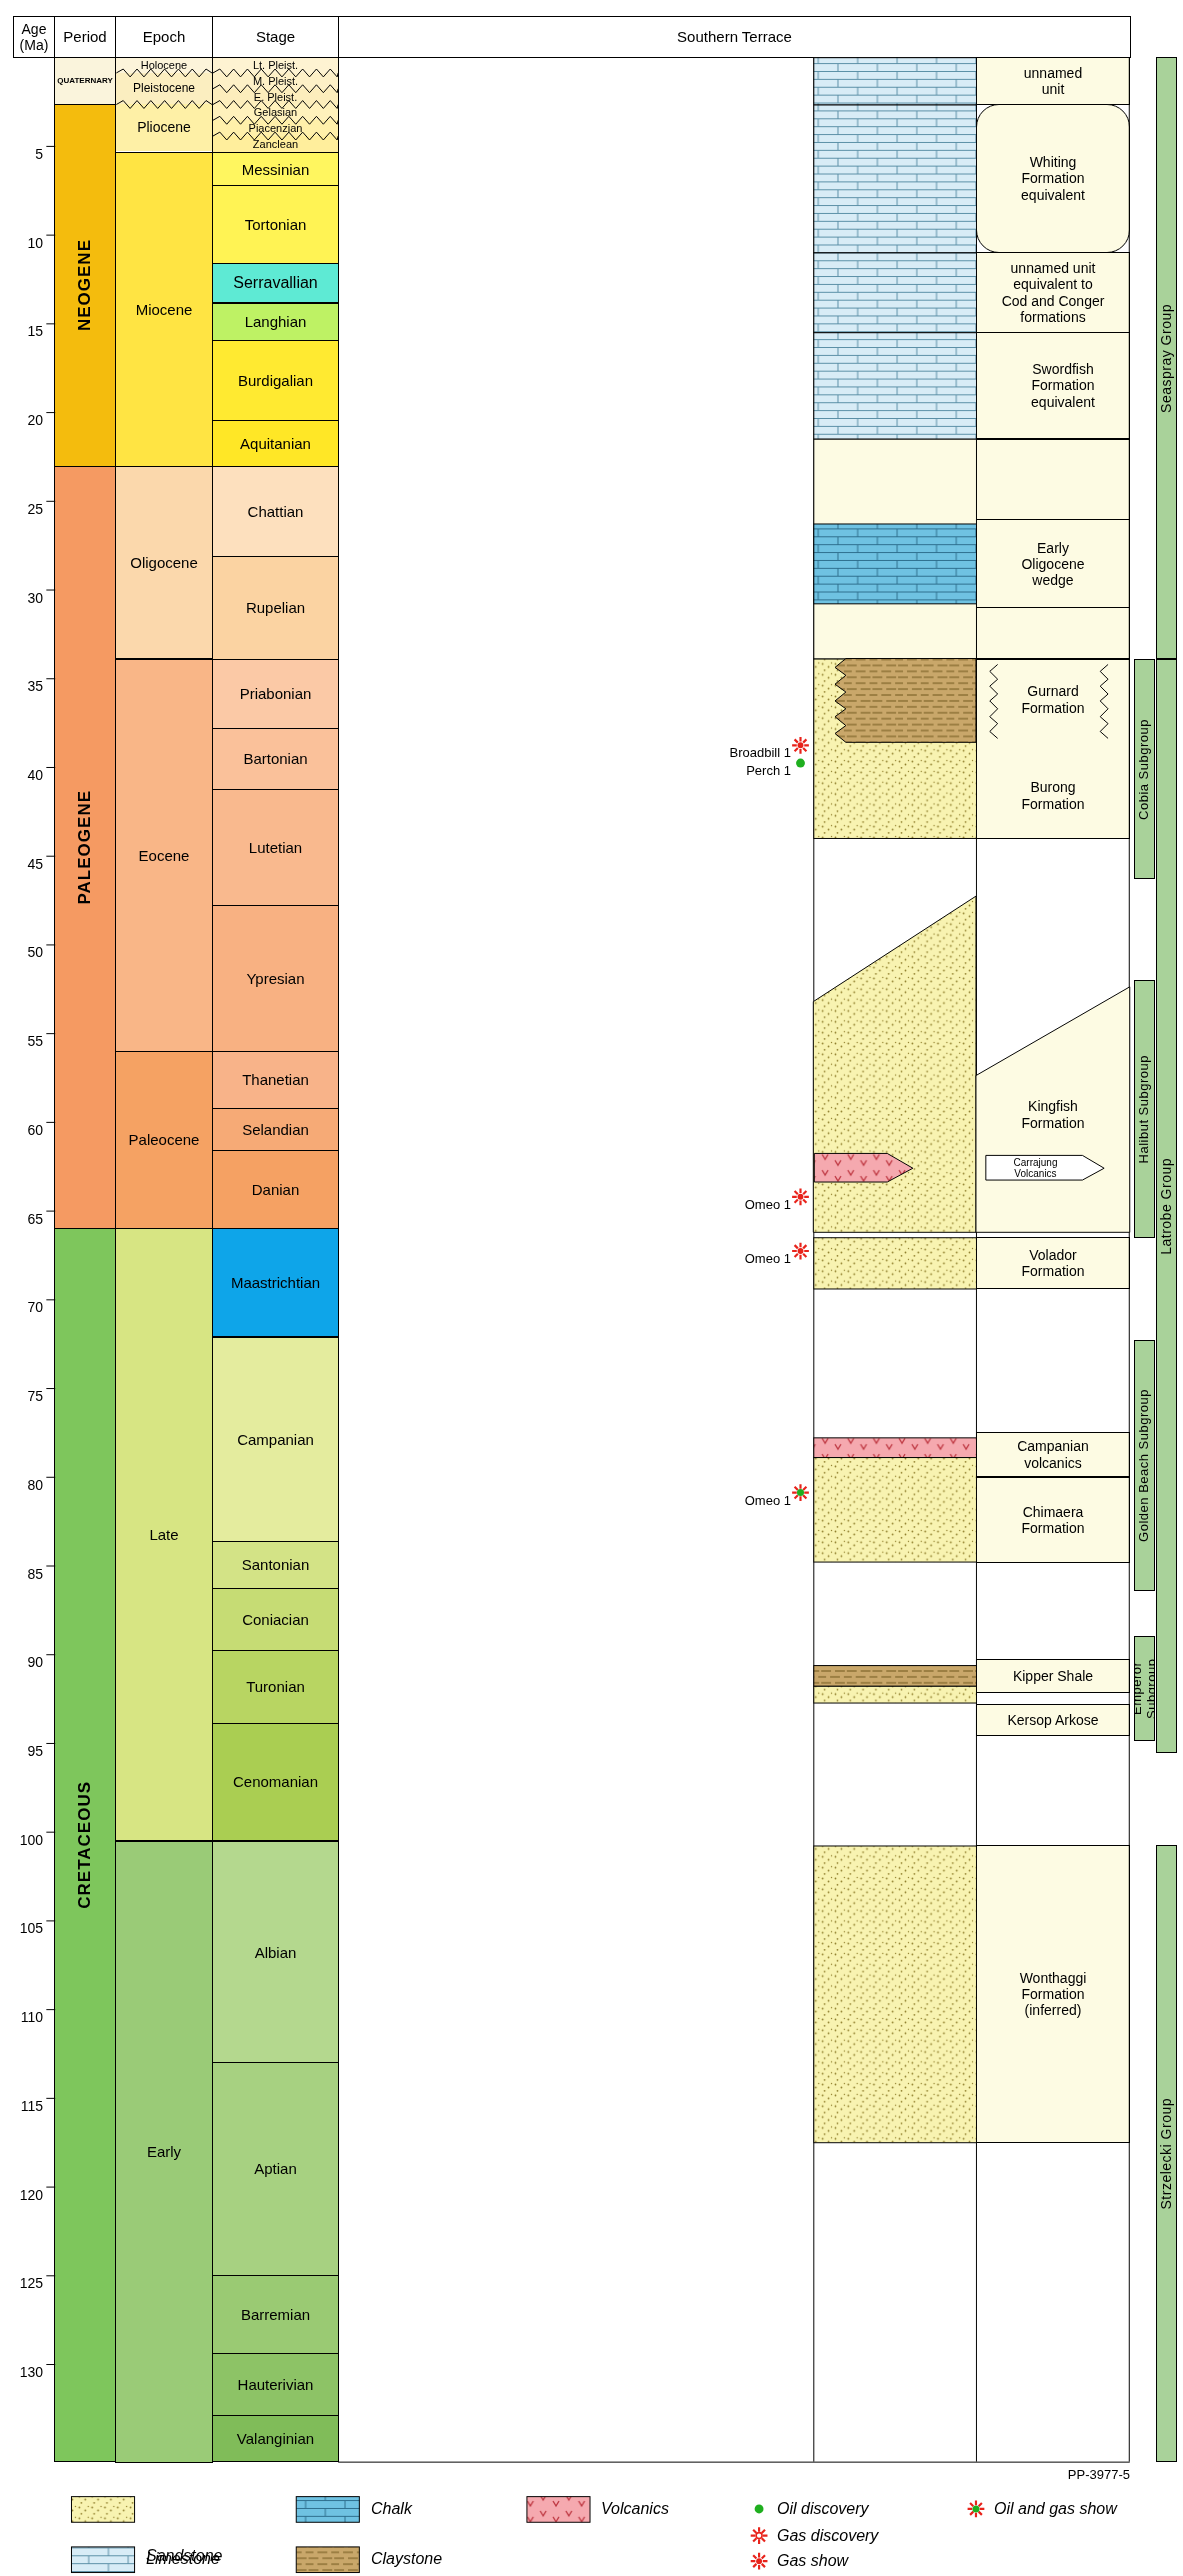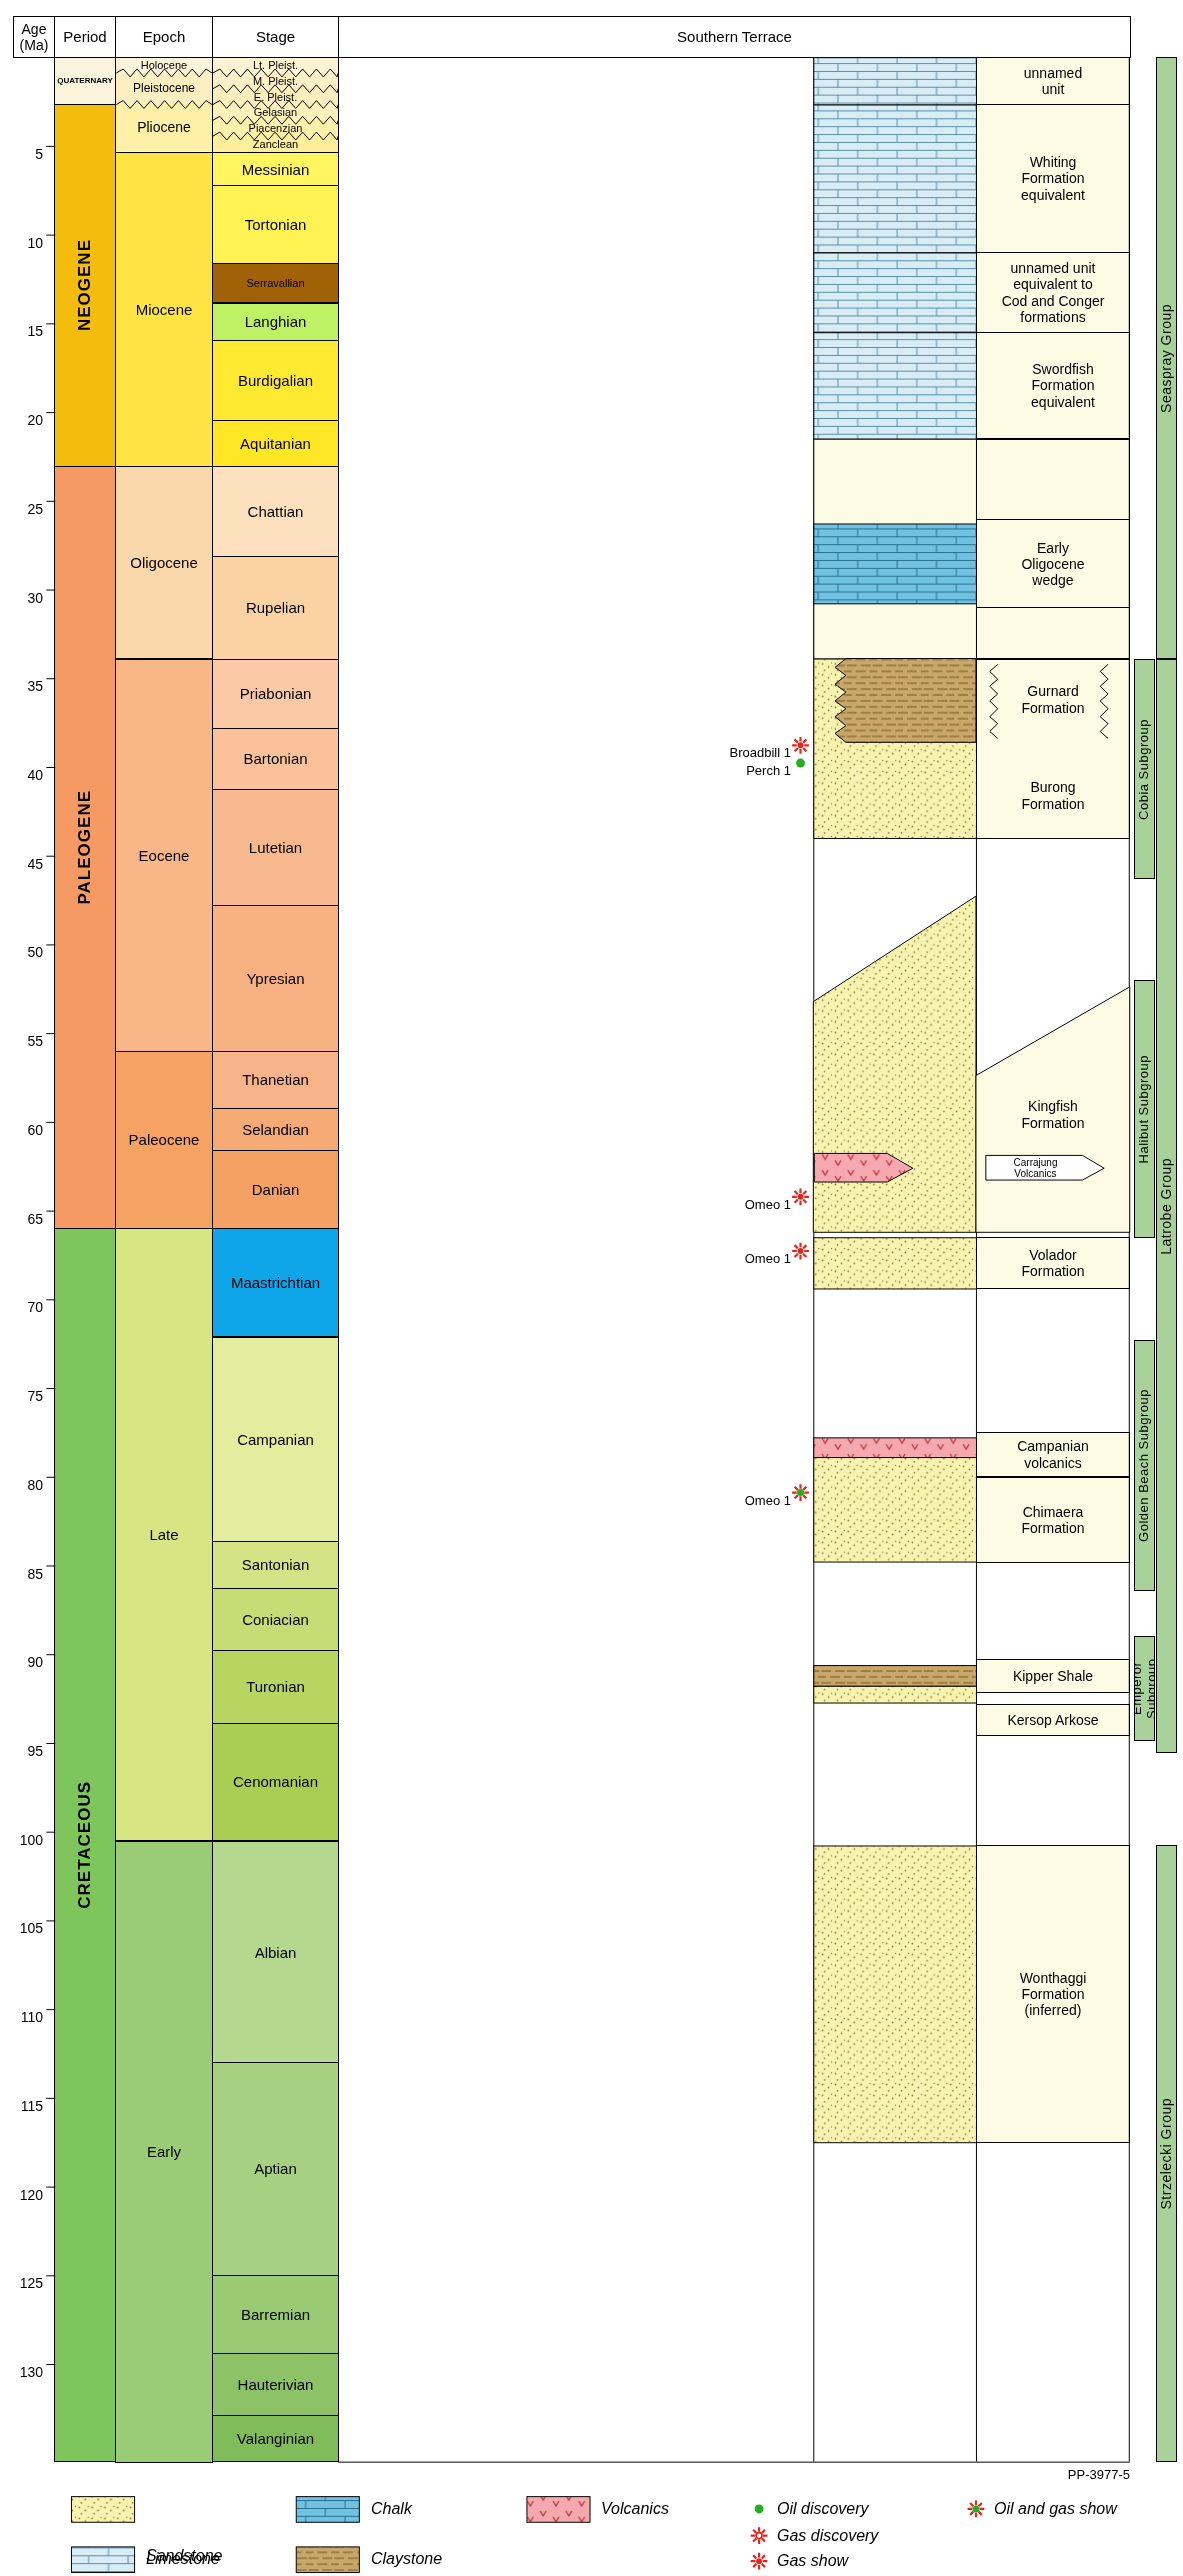--- a/index.html
+++ b/index.html
@@ -198,21 +198,21 @@
     <div class="rowfill" style="left: 213px; top: 120px; width: 125px; height: 16px; background: rgb(255, 240, 170); font-size: 11px;">Piacenzian</div>
     <div class="rowfill" style="left: 213px; top: 136px; width: 125px; height: 16px; background: rgb(255, 238, 156); font-size: 11px;">Zanclean</div>
     <div class="box" style="left: 115px; top: 152px; width: 98px; height: 315px; background: rgb(255, 228, 67); font-size: 15px;">Miocene</div>
     <div class="box" style="left: 115px; top: 466px; width: 98px; height: 193px; background: rgb(251, 216, 172); font-size: 15px;">Oligocene</div>
     <div class="box" style="left: 115px; top: 659px; width: 98px; height: 393px; background: rgb(249, 182, 135); font-size: 15px;">Eocene</div>
     <div class="box" style="left: 115px; top: 1051px; width: 98px; height: 178px; background: rgb(245, 162, 99); font-size: 15px;">Paleocene</div>
     <div class="box" style="left: 115px; top: 1228px; width: 98px; height: 613px; background: rgb(215, 229, 131); font-size: 15px;">Late</div>
     <div class="box" style="left: 115px; top: 1841px; width: 98px; height: 622px; background: rgb(154, 203, 119); font-size: 15px;">Early</div>
     <div class="box" style="left: 212px; top: 152px; width: 127px; height: 35px; background: rgb(255, 246, 95); font-size: 15px;">Messinian</div>
     <div class="box" style="left: 212px; top: 185px; width: 127px; height: 79px; background: rgb(255, 243, 84); font-size: 15px;">Tortonian</div>
-    <div class="box" style="left: 212px; top: 263px; width: 127px; height: 40px; background: #a16207; font-size: 11px;">Serravallian</div>
+    <div class="box" style="left: 212px; top: 263px; width: 127px; height: 40px; background: #5eead4; font-size: 16px;">Serravallian</div>
     <div class="box" style="left: 212px; top: 303px; width: 127px; height: 38px; background: #bef264; font-size: 15px;">Langhian</div>
     <div class="box" style="left: 212px; top: 340px; width: 127px; height: 81px; background: rgb(255, 234, 49); font-size: 15px;">Burdigalian</div>
     <div class="box" style="left: 212px; top: 420px; width: 127px; height: 47px; background: rgb(255, 231, 38); font-size: 15px;">Aquitanian</div>
     <div class="box" style="left: 212px; top: 466px; width: 127px; height: 91px; background: rgb(253, 224, 190); font-size: 15px;">Chattian</div>
     <div class="box" style="left: 212px; top: 556px; width: 127px; height: 104px; background: rgb(251, 211, 162); font-size: 15px;">Rupelian</div>
     <div class="box" style="left: 212px; top: 659px; width: 127px; height: 70px; background: rgb(251, 201, 166); font-size: 15px;">Priabonian</div>
     <div class="box" style="left: 212px; top: 728px; width: 127px; height: 62px; background: rgb(250, 193, 154); font-size: 15px;">Bartonian</div>
     <div class="box" style="left: 212px; top: 789px; width: 127px; height: 117px; background: rgb(249, 185, 142); font-size: 15px;">Lutetian</div>
     <div class="box" style="left: 212px; top: 905px; width: 127px; height: 147px; background: rgb(248, 177, 130); font-size: 15px;">Ypresian</div>
     <div class="box" style="left: 212px; top: 1051px; width: 127px; height: 58px; background: rgb(248, 179, 137); font-size: 15px;">Thanetian</div>
@@ -224,21 +224,21 @@
     <div class="box" style="left: 212px; top: 1588px; width: 127px; height: 63px; background: rgb(198, 220, 116); font-size: 15px;">Coniacian</div>
     <div class="box" style="left: 212px; top: 1650px; width: 127px; height: 74px; background: rgb(184, 213, 98); font-size: 15px;">Turonian</div>
     <div class="box" style="left: 212px; top: 1723px; width: 127px; height: 118px; background: rgb(170, 206, 82); font-size: 15px;">Cenomanian</div>
     <div class="box" style="left: 212px; top: 1841px; width: 127px; height: 223px; background: rgb(180, 216, 142); font-size: 15px;">Albian</div>
     <div class="box" style="left: 212px; top: 2062px; width: 127px; height: 214px; background: rgb(167, 209, 129); font-size: 15px;">Aptian</div>
     <div class="box" style="left: 212px; top: 2275px; width: 127px; height: 79px; background: rgb(154, 202, 115); font-size: 15px;">Barremian</div>
     <div class="box" style="left: 212px; top: 2353px; width: 127px; height: 63px; background: rgb(141, 195, 102); font-size: 15px;">Hauterivian</div>
     <div class="box" style="left: 212px; top: 2415px; width: 127px; height: 47px; background: rgb(128, 188, 89); font-size: 15px;">Valanginian</div>
     <div class="box" style="left: 976px; top: 57px; width: 154px; height: 48px; background: rgb(253, 251, 227); font-size: 14px;">unnamed
 unit</div>
-    <div class="box" style="left: 976px; top: 104px; width: 154px; height: 149px; background: rgb(253, 251, 227); font-size: 14px;">Whiting
+    <div class="box" style="left: 976px; top: 104px; width: 154px; height: 149px; background: rgb(253, 251, 227); font-size: 14px; border-radius: 23px;">Whiting
 Formation
 equivalent</div>
     <div class="box" style="left: 976px; top: 252px; width: 154px; height: 81px; background: rgb(253, 251, 227); font-size: 14px;">unnamed unit
 equivalent to
 Cod and Conger
 formations</div>
     <div class="box" style="left: 976px; top: 332px; width: 154px; height: 107px; background: rgb(253, 251, 227); font-size: 14px; padding-left: 20px;">Swordfish
 Formation
 equivalent</div>
     <div class="box" style="left: 976px; top: 439px; width: 154px; height: 81px; background: rgb(253, 251, 227); font-size: 14px;"></div>

